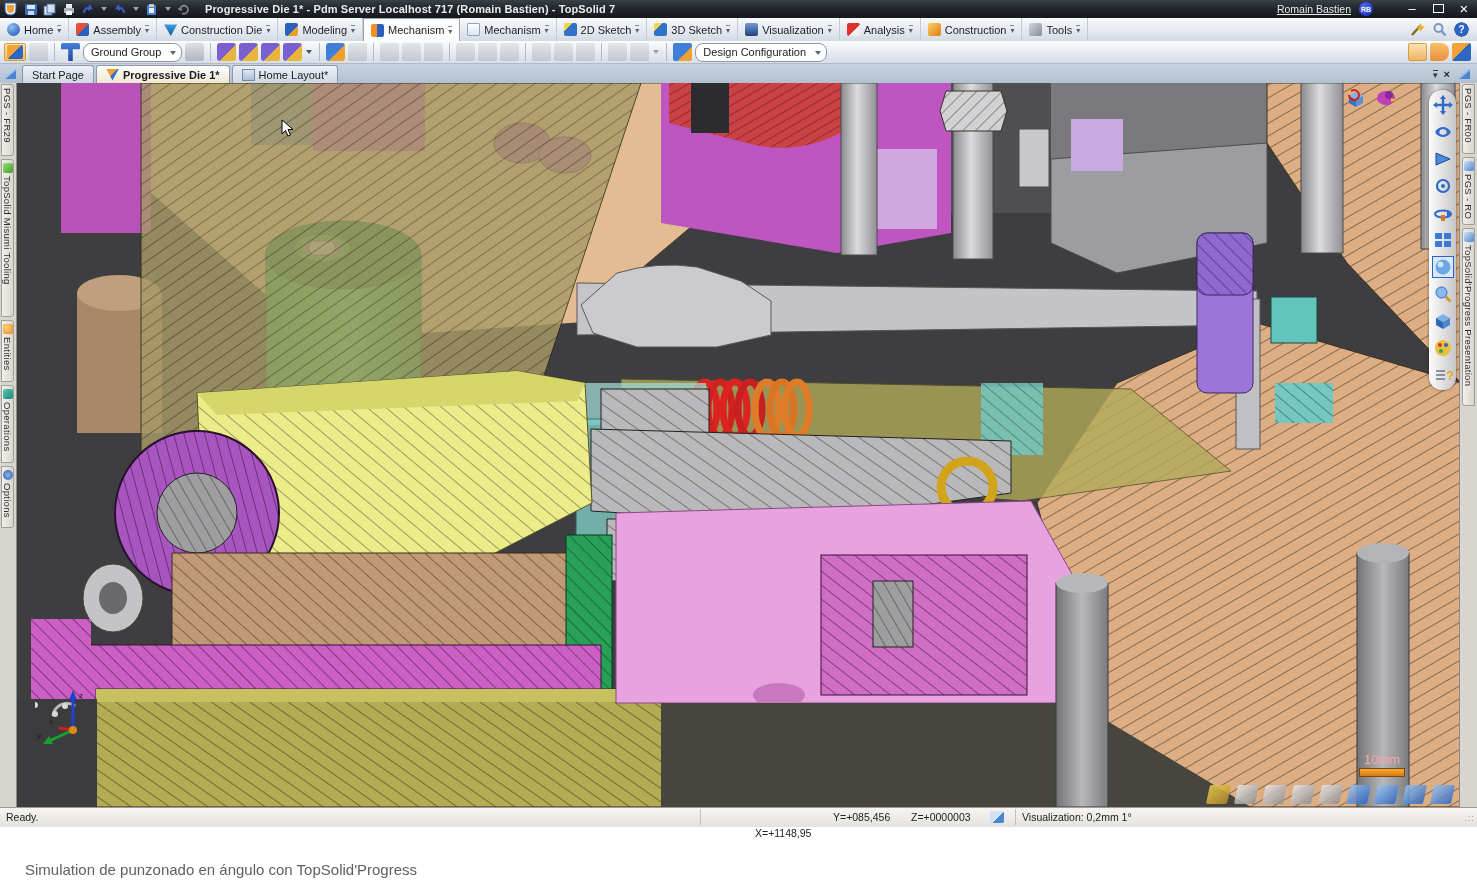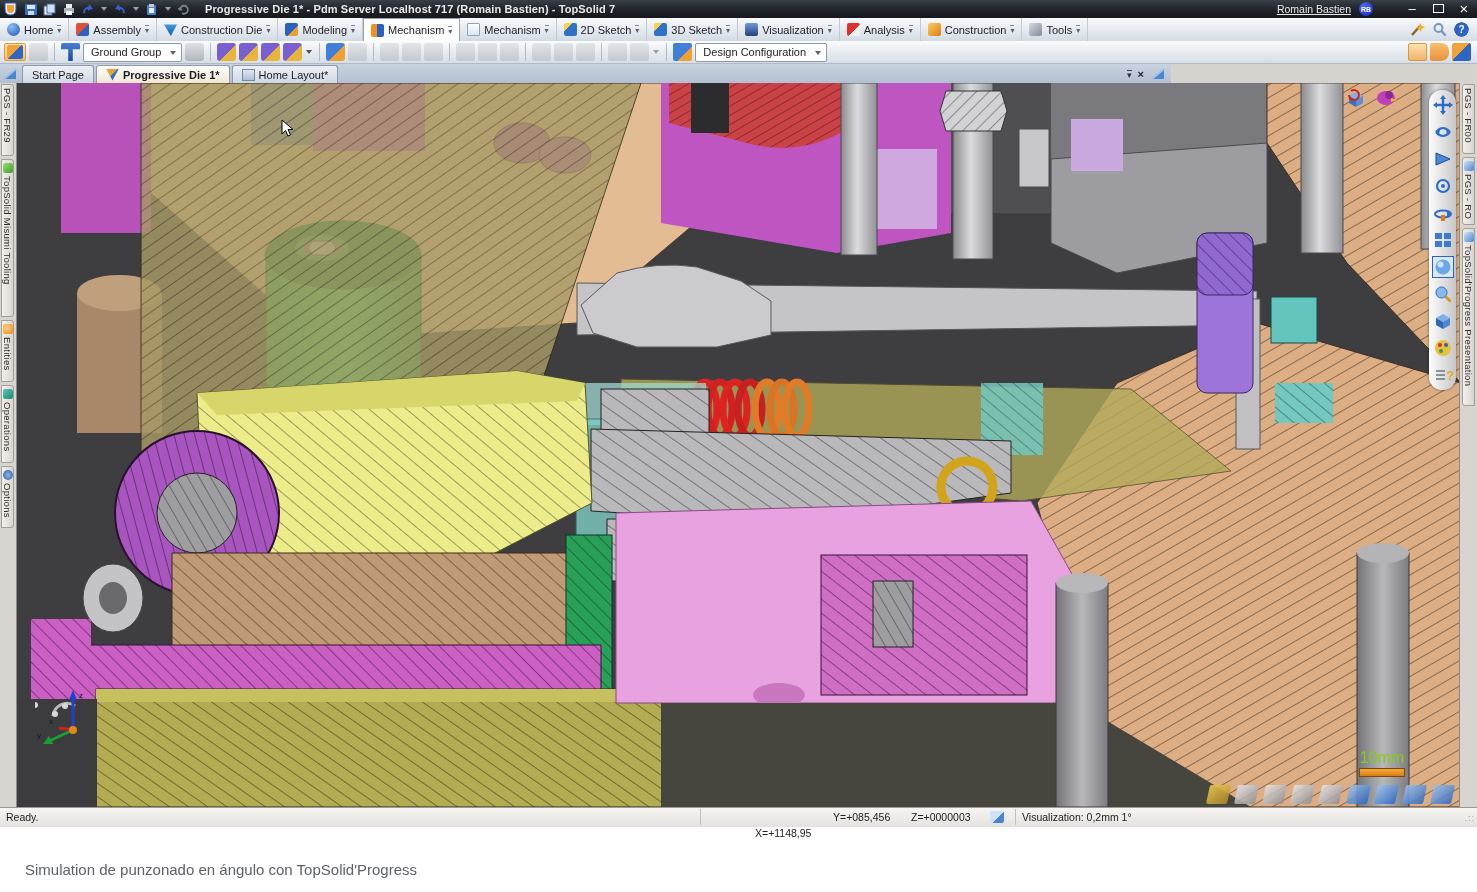--- a/index.html
+++ b/index.html
@@ -49,26 +49,26 @@
   .c-mech{background:linear-gradient(135deg,#f2a337 48%,#2f66c2 48%);}
   .c-dis{background:linear-gradient(#cfd3d8,#aab0b8);opacity:.5;}
   .c-clamp{background:linear-gradient(180deg,#4a7fd6,#1b4c9e);clip-path:polygon(0 0,100% 0,100% 35%,62% 35%,62% 100%,38% 100%,38% 35%,0 35%);}
   .c-die{background:linear-gradient(#c8ccd2,#8e949c);opacity:.55;border-radius:3px;}
   .c-pg{background:linear-gradient(135deg,#7a5fd0 55%,#e8b43c 55%);border-radius:3px;}
   .c-blueor{background:linear-gradient(135deg,#3f7fd8 55%,#f0a030 55%);border-radius:3px;}
   .c-box{background:linear-gradient(135deg,#3f7fd8 60%,#f0a030 60%);border-radius:2px;}
   .c-orsel{background:linear-gradient(#fde3b0,#f0b468);border:1px solid #d99a3c;box-sizing:border-box;}
   .c-tag{background:linear-gradient(#f8c06a,#e8903c);border-radius:2px 8px 8px 2px;}
   .tarr{width:0;height:0;border-left:3px solid transparent;border-right:3px solid transparent;border-top:4px solid #4a525e;margin:0 1px;flex:none;}
-  .combo{position:relative;height:17px;background:#fff;border:1px solid #8a99ad;border-radius:2px;font-size:11px;color:#222;display:flex;align-items:center;padding:0 20px 0 7px;flex:none;cursor:pointer;}
+  .combo{position:relative;height:17px;background:#fff;border:1px solid #8a99ad;border-radius:8px;font-size:11px;color:#222;display:flex;align-items:center;padding:0 20px 0 7px;flex:none;cursor:pointer;}
   .combo .carr{position:absolute;right:5px;top:7px;width:0;height:0;border-left:3.5px solid transparent;border-right:3.5px solid transparent;border-top:4px solid #5a6570;}
   .tspace{flex:1;}
 
   
-  .doctabs{position:absolute;left:0;top:64px;width:1171px;height:19px;background:linear-gradient(#c9d3e0,#b3c0d1);display:flex;align-items:flex-end;}
+  .doctabs{position:absolute;left:0;top:64px;width:1477px;height:19px;background:linear-gradient(#c9d3e0,#b3c0d1);display:flex;align-items:flex-end;}
   .dticon{width:15px;height:14px;margin:0 4px 2px 3px;flex:none;}
   .dtab{display:flex;align-items:center;gap:4px;height:17px;padding:0 9px;font-size:11px;color:#1a1c20;background:linear-gradient(#eef1f5,#cfd8e2);border:1px solid #8e9aab;border-bottom:none;border-radius:3px 3px 0 0;margin-right:2px;cursor:pointer;white-space:nowrap;}
   .dtab.active{background:linear-gradient(#ffffff,#f0e6d2);font-weight:bold;}
   .dtico{width:13px;height:12px;flex:none;}
   .dtico.die{background:linear-gradient(135deg,#f0a030 45%,#2f72c8 45%);clip-path:polygon(0 0,100% 0,50% 100%);}
   .dtico.strip{background:linear-gradient(#dfe7f2,#aebfd6);border:1px solid #7688a0;box-sizing:border-box;}
   .dspring{flex:1;}
   .dright{display:flex;align-items:center;gap:6px;padding:0 6px 2px 0;}
   .dchev{font-size:9px;color:#333;border-top:1px solid #444;line-height:8px;cursor:pointer;}
   .dclose{font-size:11px;font-weight:bold;color:#222;cursor:pointer;}
@@ -92,21 +92,21 @@
 
   
   .vp-cursor{position:absolute;left:264px;top:36px;width:13px;height:19px;z-index:30;}
   .vp-topright{position:absolute;right:62px;top:5px;display:flex;gap:8px;z-index:25;}
   .vp-topright .ti{width:22px;height:20px;}
   .vp-tools{position:absolute;right:3px;top:7px;width:27px;border-radius:13px;background:linear-gradient(90deg,#fdfdfd,#c6c6c8);box-shadow:0 0 3px rgba(0,0,0,.5);display:flex;flex-direction:column;align-items:center;padding:5px 0;gap:7px;z-index:25;}
   .vp-tools .vt{width:20px;height:20px;flex:none;cursor:pointer;}
   .vp-tools .vt.sel{outline:1px solid #2a64c8;background:#dce8f8;}
   .vp-triad{position:absolute;left:18px;bottom:55px;width:62px;height:64px;z-index:20;}
   .vp-scale{position:absolute;right:54px;bottom:30px;z-index:20;text-align:center;}
-  .vp-scale .sl{font-size:16px;color:#84cc16;}
+  .vp-scale .sl{font-size:13px;color:#fca5a5;}
   .vp-scale .sbar{width:44px;height:7px;background:linear-gradient(#f8a93c,#d87c10);border:1px solid #7a4a08;margin-top:1px;}
   .vp-ghosts{position:absolute;right:6px;bottom:3px;display:flex;gap:7px;z-index:20;opacity:.85;}
   .vp-ghosts .gi{width:21px;height:19px;border-radius:2px;transform:skewX(-12deg);}
   .gi.m{background:linear-gradient(135deg,#e8e8ea,#8c8c90);}
   .gi.b{background:linear-gradient(135deg,#9cc4f0,#2a64c0);}
   .gi.y{background:linear-gradient(135deg,#f4d24a,#b0882a);}
 
   
   .statusbar{position:absolute;left:0;top:807px;width:1477px;height:19px;background:linear-gradient(#f6f5f3,#e4e2de);border-top:1px solid #9c9a96;font-size:10.5px;color:#222;}
   .statusbar .sseg{position:absolute;top:3px;white-space:nowrap;}

